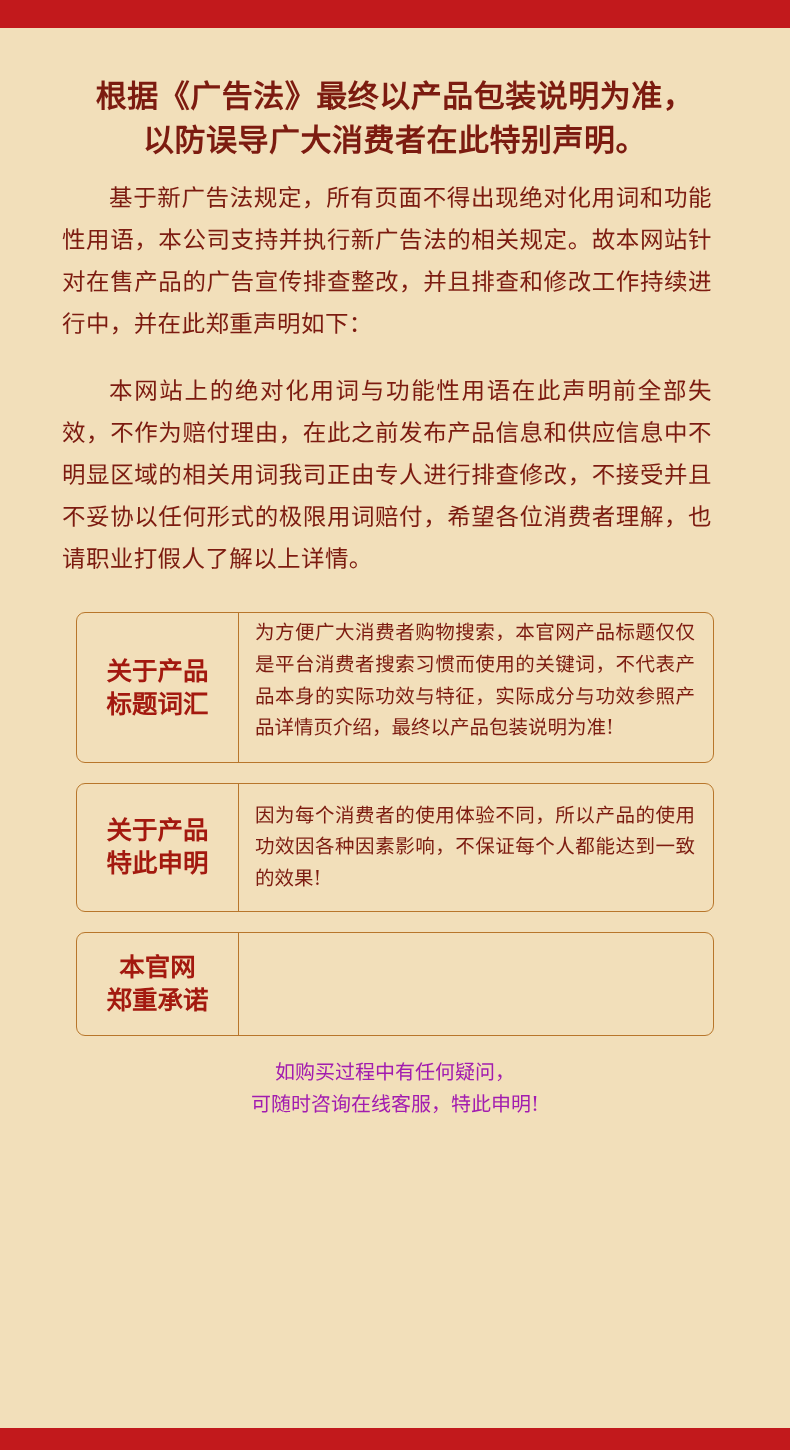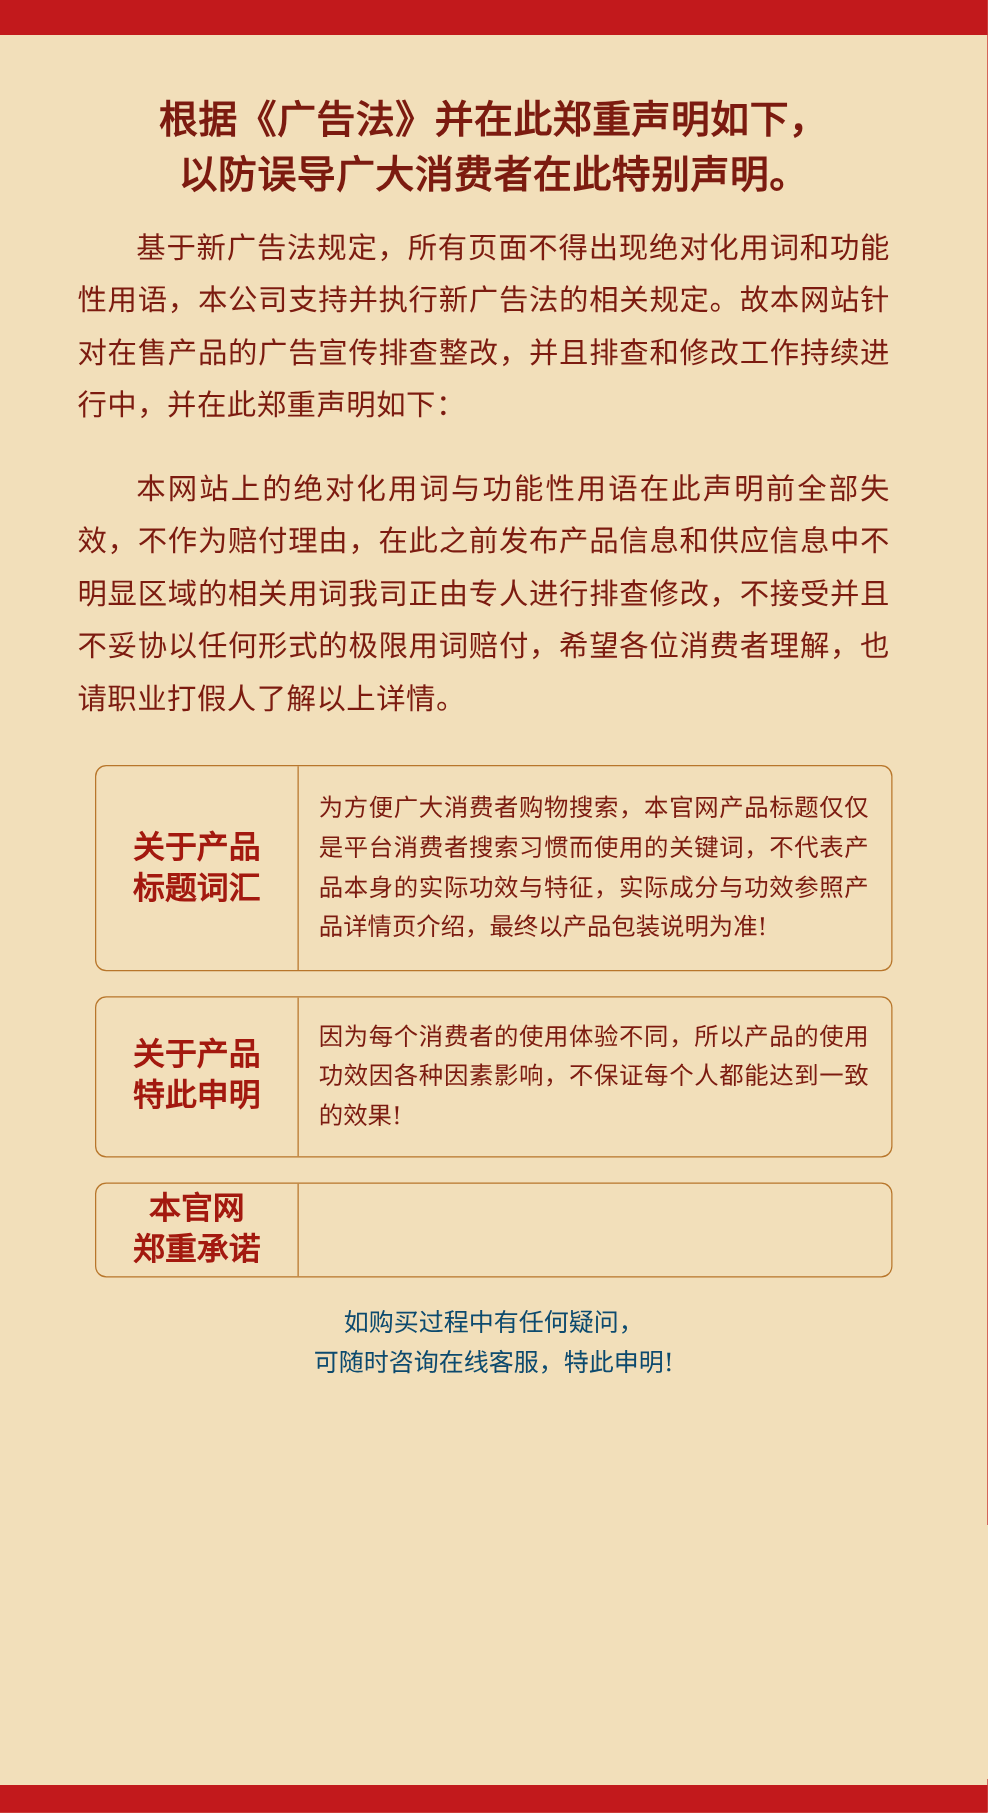--- a/index.html
+++ b/index.html
@@ -73,55 +73,55 @@
   .card-label {
     flex: 0 0 162px;
     display: flex;
     flex-direction: column;
     align-items: center;
     justify-content: center;
     color: #a3190f;
     font-weight: bold;
     font-size: 25.5px;
     line-height: 1.3;
-    padding: 4px 6px;
+    padding: 18px 6px;
     border-right: 1.4px solid #b8762b;
     box-sizing: border-box;
     text-align: center;
   }
   .card-label span { display: block; }
   .card-text {
     flex: 1 1 auto;
     color: #7c1b10;
     font-size: 19.5px;
     line-height: 1.62;
     padding: 16px 18px 16px 16px;
     text-align: justify;
     text-justify: inter-ideograph;
     box-sizing: border-box;
   }
-  .card.c1 .card-text { padding-top: 18px; padding-bottom: 18px; }
+  .card.c1 .card-text { padding-top: 4px; padding-bottom: 18px; }
   .footer {
     margin-top: 14px;
-    color: #0c4a6e;
+    color: #a21caf;
     font-size: 20px;
     line-height: 1.6;
     text-align: center;
   }
   .footer span { display: block; }
 </style>
 </head>
 <body>
 
 <div class="page">
   <div class="sheet">
     <div class="inner">
 
       <div class="headline">
-        <span class="l1">根据《广告法》并在此郑重声明如下，</span>
+        <span class="l1">根据《广告法》最终以产品包装说明为准，</span>
         <span class="l2">以防误导广大消费者在此特别声明。</span>
       </div>
 
       <p class="para p1">基于新广告法规定，所有页面不得出现绝对化用词和功能性用语，本公司支持并执行新广告法的相关规定。故本网站针对在售产品的广告宣传排查整改，并且排查和修改工作持续进行中，并在此郑重声明如下：</p>
       <p class="para p2">本网站上的绝对化用词与功能性用语在此声明前全部失效，不作为赔付理由，在此之前发布产品信息和供应信息中不明显区域的相关用词我司正由专人进行排查修改，不接受并且不妥协以任何形式的极限用词赔付，希望各位消费者理解，也请职业打假人了解以上详情。</p>
 
       <div class="cards">
 
         <div class="card c1">
           <div class="card-label">

